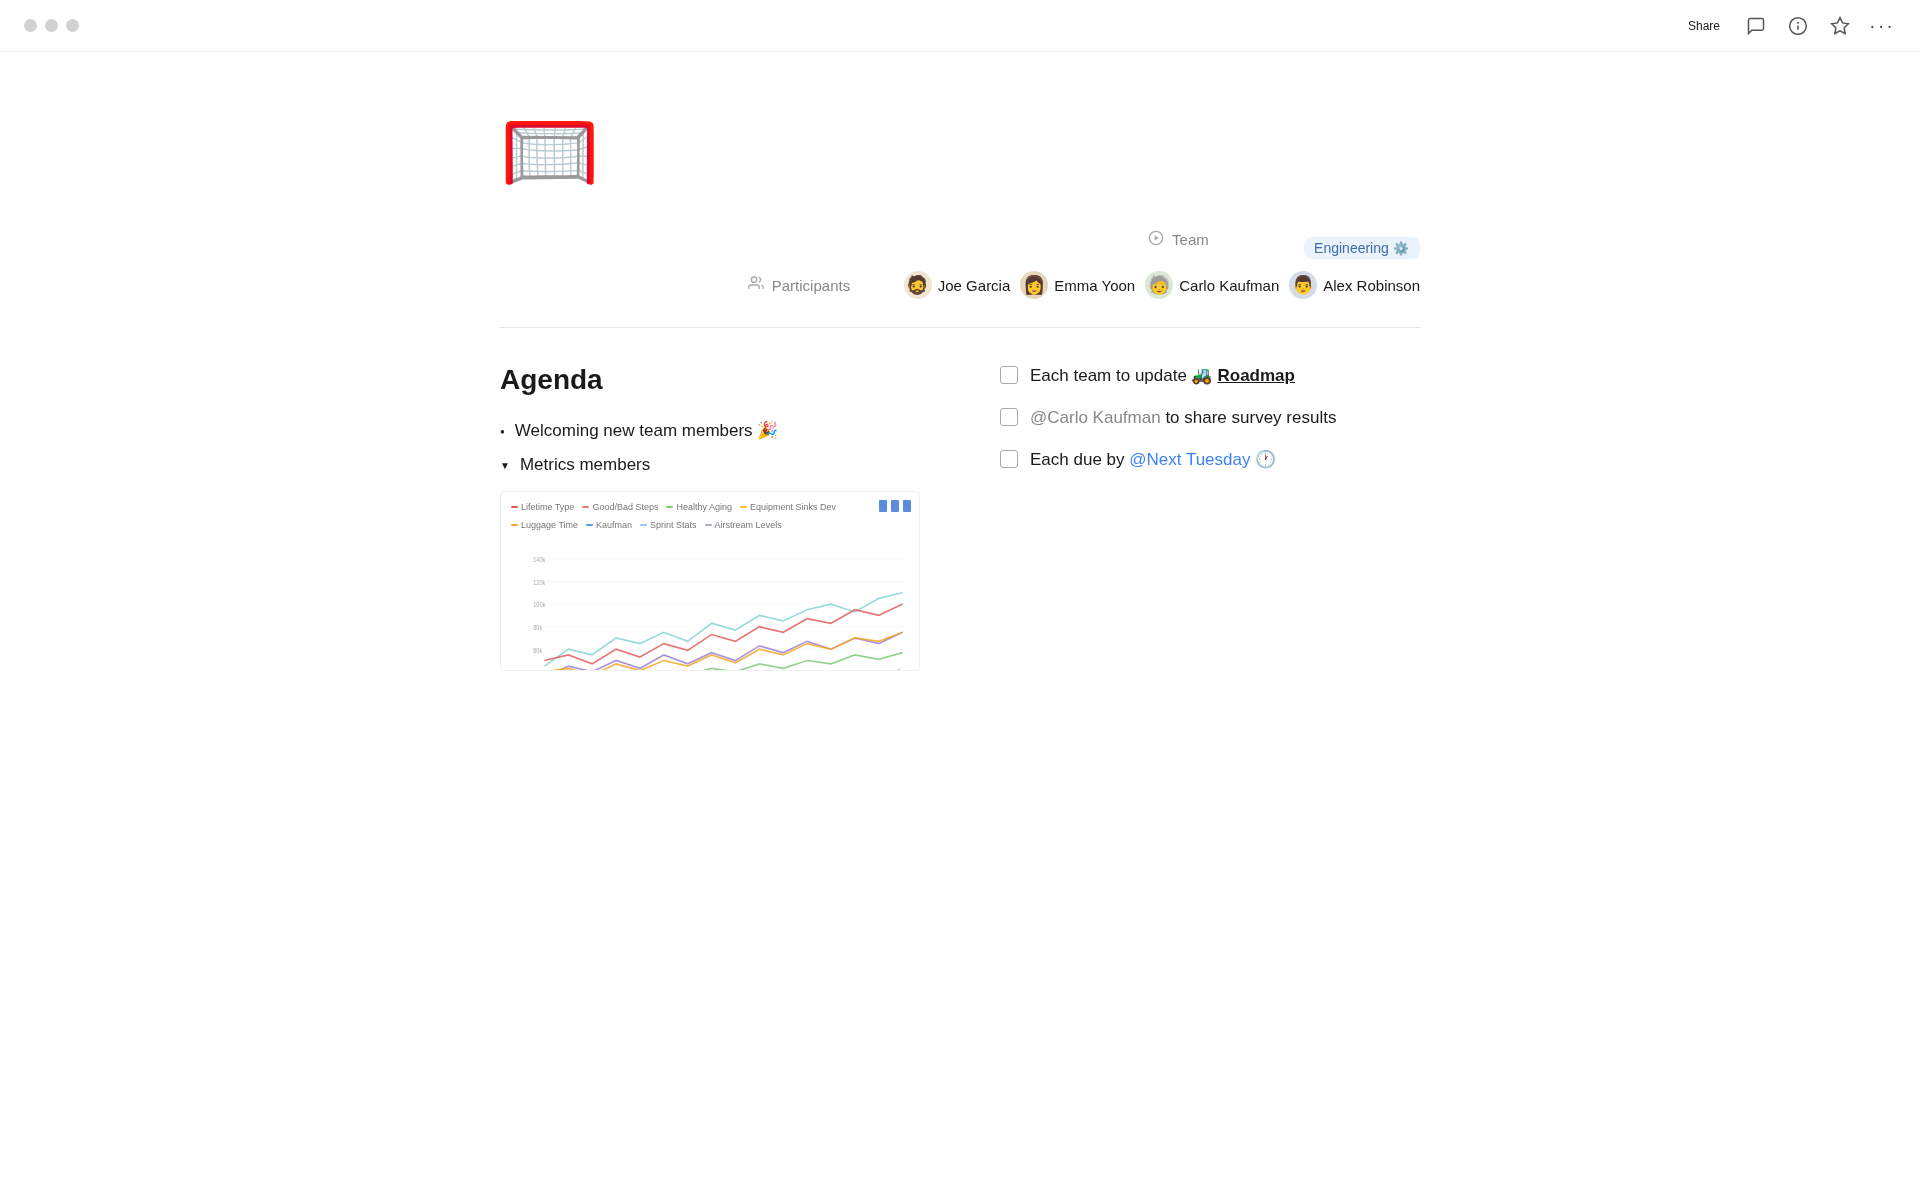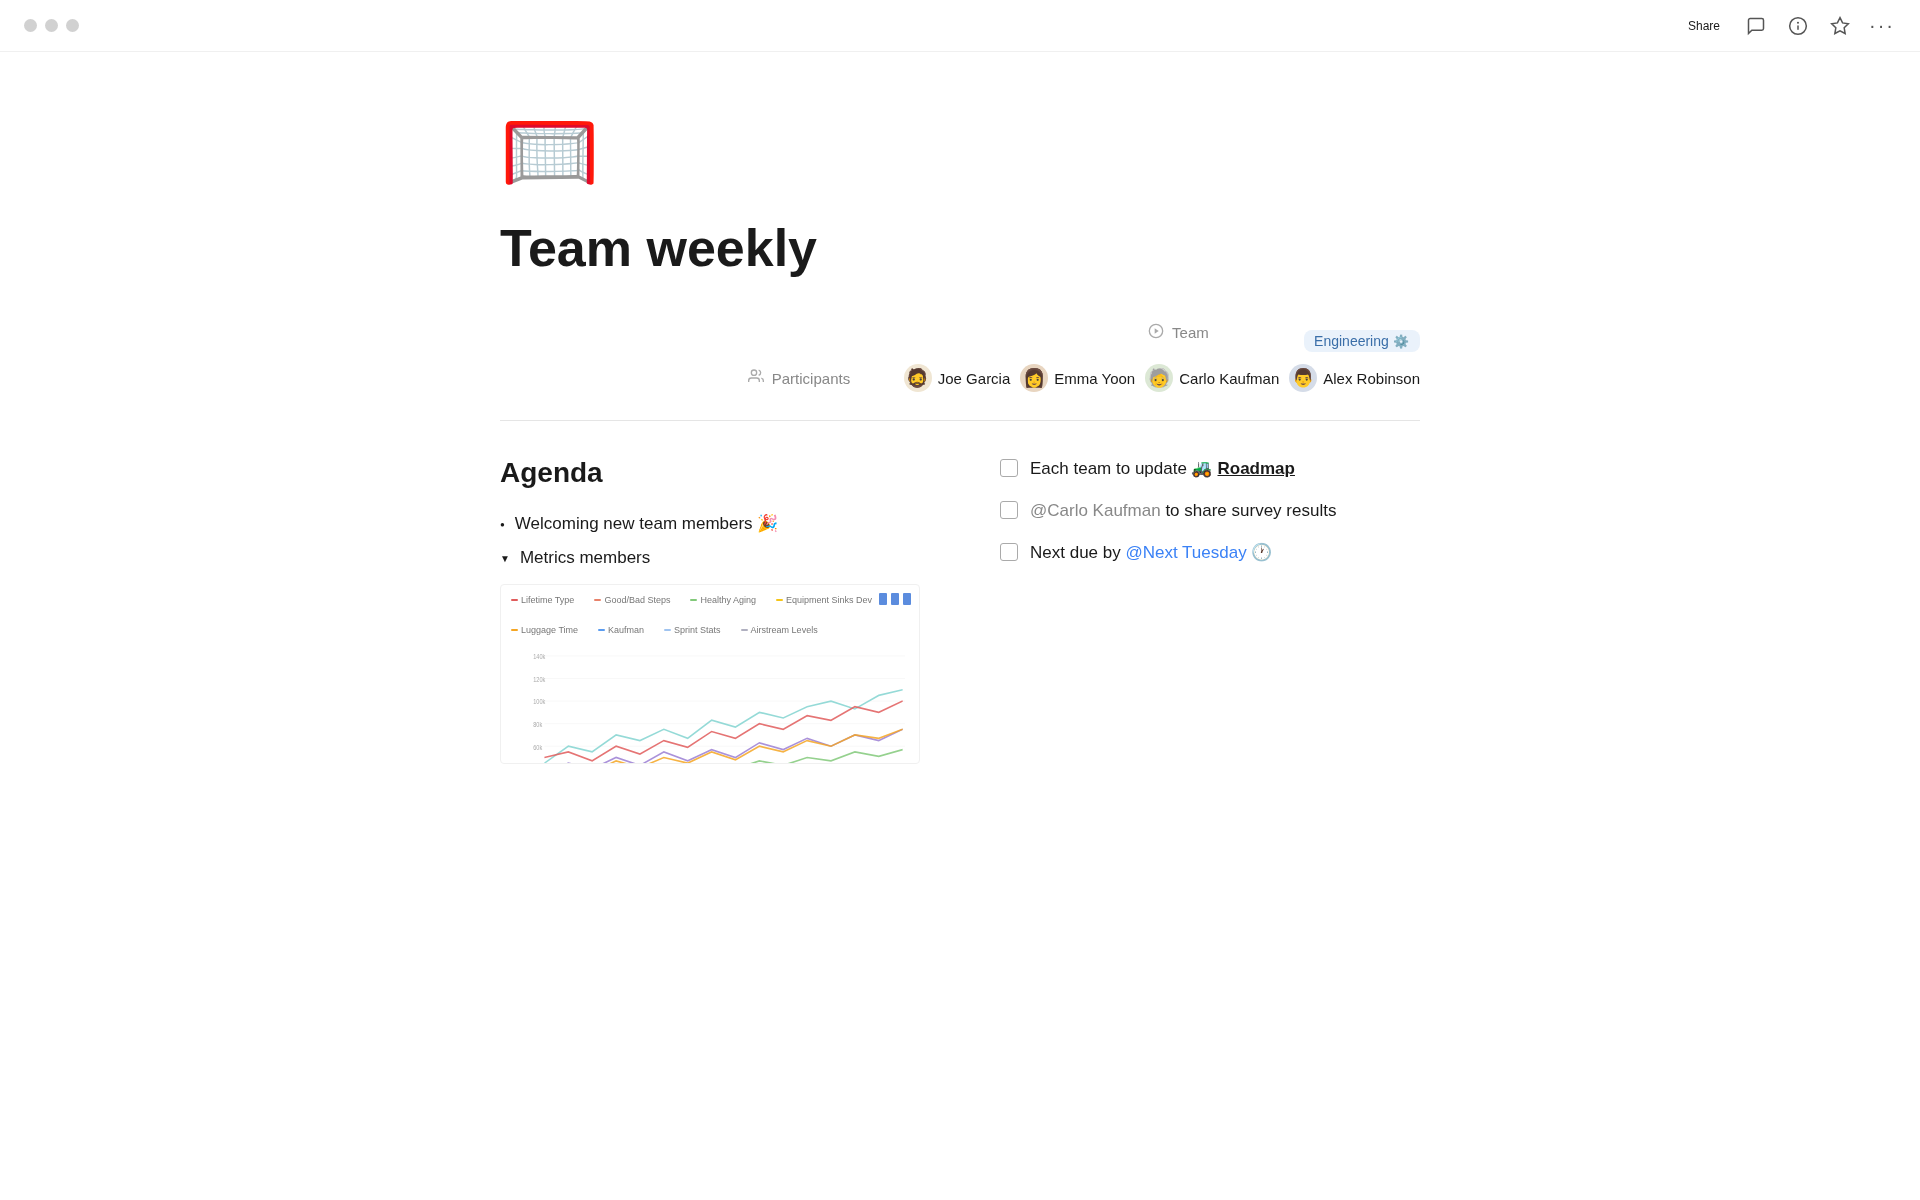--- a/index.html
+++ b/index.html
@@ -281,24 +281,24 @@
     }
 
     .date-link {
       color: #3b82f6;
       font-weight: 500;
     }
 
     .chart-legend {
       display: flex;
       flex-wrap: wrap;
-      gap: 20px;
+      gap: 8px;
       font-size: 9px;
       color: #777;
-      margin-bottom: 4px;
+      margin-bottom: 12px;
     }
 
     .legend-item {
       display: flex;
       align-items: center;
       gap: 3px;
     }
 
     .legend-dot {
       width: 7px;
@@ -335,21 +335,20 @@
       </svg>
     </div>
     <div class="titlebar-icon" style="font-size:20px; letter-spacing:2px; color:#555;">···</div>
   </div>
 </div>
 
 <div class="main-content">
 
   <span class="page-icon">🥅</span>
 
-  <h1 class="page-title">Team weekly</h1>
 
   <div class="properties">
 
     <div class="property-row">
       <div class="property-label">
         <span class="property-label-icon">
           <svg width="16" height="16" viewBox="0 0 24 24" fill="none" stroke="#aaa" stroke-width="2">
             <circle cx="12" cy="12" r="10"></circle>
             <polygon points="10 8 16 12 10 16 10 8" fill="#aaa" stroke="none"></polygon>
           </svg>
@@ -505,21 +504,21 @@
           <div class="checkbox"></div>
           <span>
             <span class="mention">@Carlo Kaufman</span>
             <span> to share survey results</span>
           </span>
         </div>
 
         <div class="action-item">
           <div class="checkbox"></div>
           <span>
-            <span>Next due by </span>
+            <span>Each due by </span>
             <span class="date-link">@Next Tuesday</span>
             <span> 🕐</span>
           </span>
         </div>
 
       </div>
     </div>
 
   </div>
 </div>

